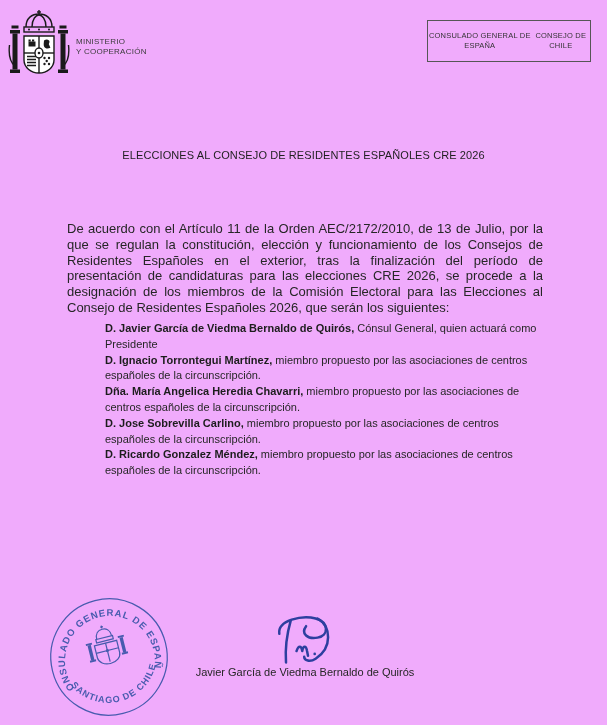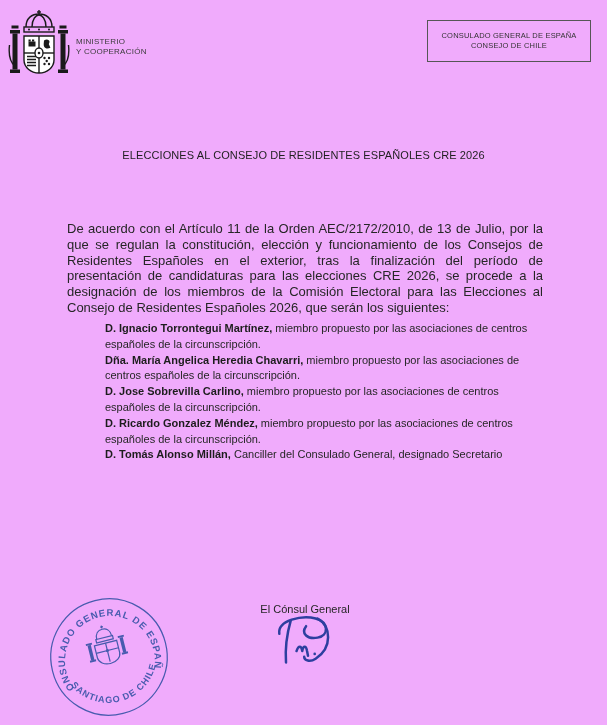--- a/index.html
+++ b/index.html
@@ -16,21 +16,21 @@
   
   .arms { position:absolute; left:8px; top:9px; width:62px; height:76px; }
   .ministry {
     position:absolute; left:76px; top:37px;
     font-size:8px; line-height:9.5px; letter-spacing:.25px;
     color:#3b3b3b; white-space:nowrap;
   }
   .office-box {
     position:absolute; left:427px; top:20px; width:164px; height:42px;
     border:1px solid #565656;
-    display:flex; flex-direction:column; align-items:center; justify-content:center;
+    display:flex; flex-direction:row; align-items:center; justify-content:center;
     font-size:7.5px; line-height:10px; letter-spacing:.2px;
     color:#333; text-align:center;
   }
 
   
   .doc-title {
     position:absolute; left:0; top:149px; width:100%;
     text-align:center; font-weight:normal; font-size:11px; color:#1f1f1f;
     letter-spacing:.1px;
   }
@@ -130,40 +130,40 @@
   <div class="office-box">
     <div>CONSULADO GENERAL DE ESPAÑA</div>
     <div>CONSEJO DE CHILE</div>
   </div>
 
   <div class="doc-title">ELECCIONES AL CONSEJO DE RESIDENTES ESPAÑOLES CRE 2026</div>
 
   <div class="intro">De acuerdo con el Artículo 11 de la Orden AEC/2172/2010, de 13 de Julio, por la que se regulan la constitución, elección y funcionamiento de los Consejos de Residentes Españoles en el exterior, tras la finalización del período de presentación de candidaturas para las elecciones CRE 2026, se procede a la designación de los miembros de la Comisión Electoral para las Elecciones al Consejo de Residentes Españoles 2026, que serán los siguientes:</div>
 
   <div class="members">
+    <p class="member"><strong>D. Javier García de Viedma Bernaldo de Quirós,</strong><span> Cónsul General, quien actuará como Presidente</span></p>
     <p class="member"><strong>D. Ignacio Torrontegui Martínez,</strong><span> miembro propuesto por las asociaciones de centros españoles de la circunscripción.</span></p>
     <p class="member"><strong>Dña. María Angelica Heredia Chavarri,</strong><span> miembro propuesto por las asociaciones de centros españoles de la circunscripción.</span></p>
     <p class="member"><strong>D. Jose Sobrevilla Carlino,</strong><span> miembro propuesto por las asociaciones de centros españoles de la circunscripción.</span></p>
     <p class="member"><strong>D. Ricardo Gonzalez Méndez,</strong><span> miembro propuesto por las asociaciones de centros españoles de la circunscripción.</span></p>
-    <p class="member"><strong>D. Tomás Alonso Millán,</strong><span> Canciller del Consulado General, designado Secretario</span></p>
-  </div>
-
-
-  <div class="sig-title">El Cónsul General</div>
+  </div>
+
+
 
   <div class="sig-glyph">
     <svg viewBox="0 0 92 58" width="88" height="57" fill="none" stroke="currentColor" stroke-width="2.6" stroke-linecap="round" stroke-linejoin="round" color="#2d3f9f">
       <path d="M16,22 C14,8 40,2 54,6 C68,10 68,24 56,26 C46,28 38,22 44,14"></path>
       <path d="M28,8 C24,22 22,38 23,52"></path>
       <path d="M34,40 c2,-6 5,-6 6,0 c1,-6 4,-6 5,0 l1,5"></path>
       <circle cx="53" cy="43" r="1.4" fill="currentColor" stroke="none"></circle>
       <path d="M56,6 C70,14 72,36 54,48 C48,52 42,50 42,46"></path>
     </svg>
   </div>
 
+  <div class="sig-name">Javier García de Viedma Bernaldo de Quirós</div>
 
   <div class="stamp">
     <svg viewBox="0 0 130 130" width="124" height="124" color="#3a55a8">
       <defs>
         <path id="stampTopArc" d="M 22,88 A 47,47 0 1 1 108,88"></path>
         <path id="stampBottomArc" d="M 20,86 A 51,51 0 0 0 110,86"></path>
       </defs>
 
       <circle cx="65" cy="65" r="61" fill="none" stroke="currentColor" stroke-width="1.3"></circle>
 

